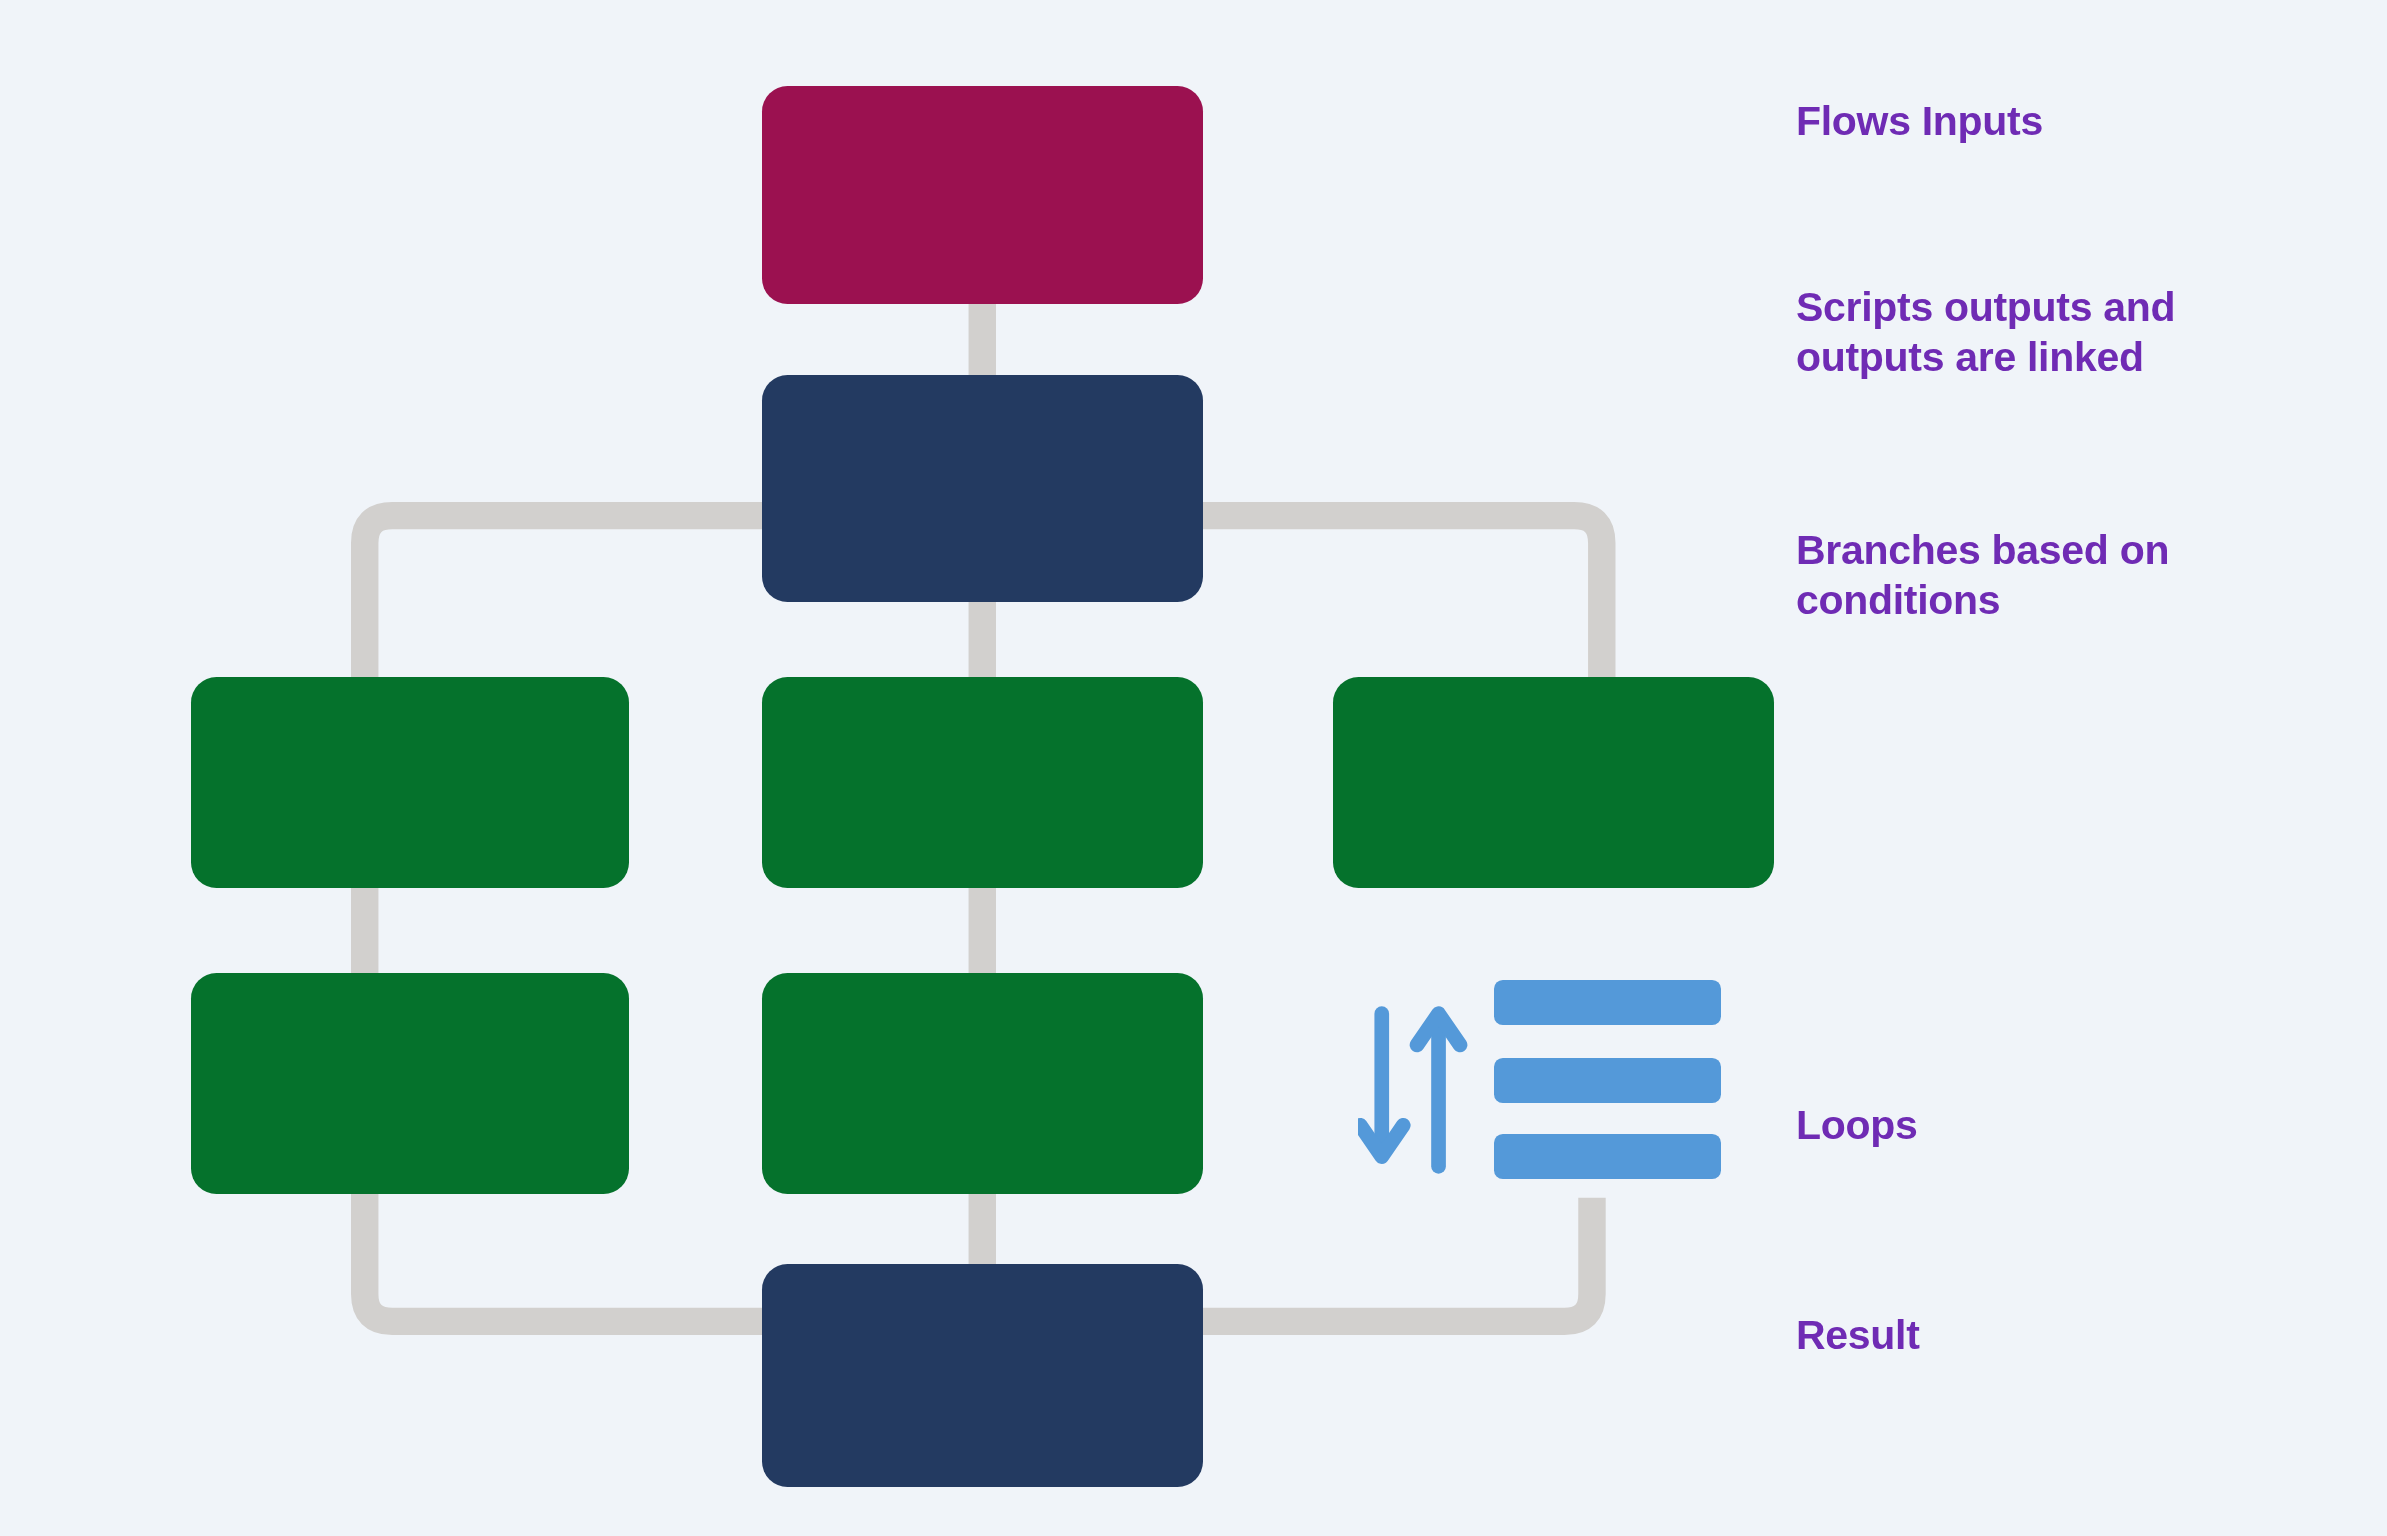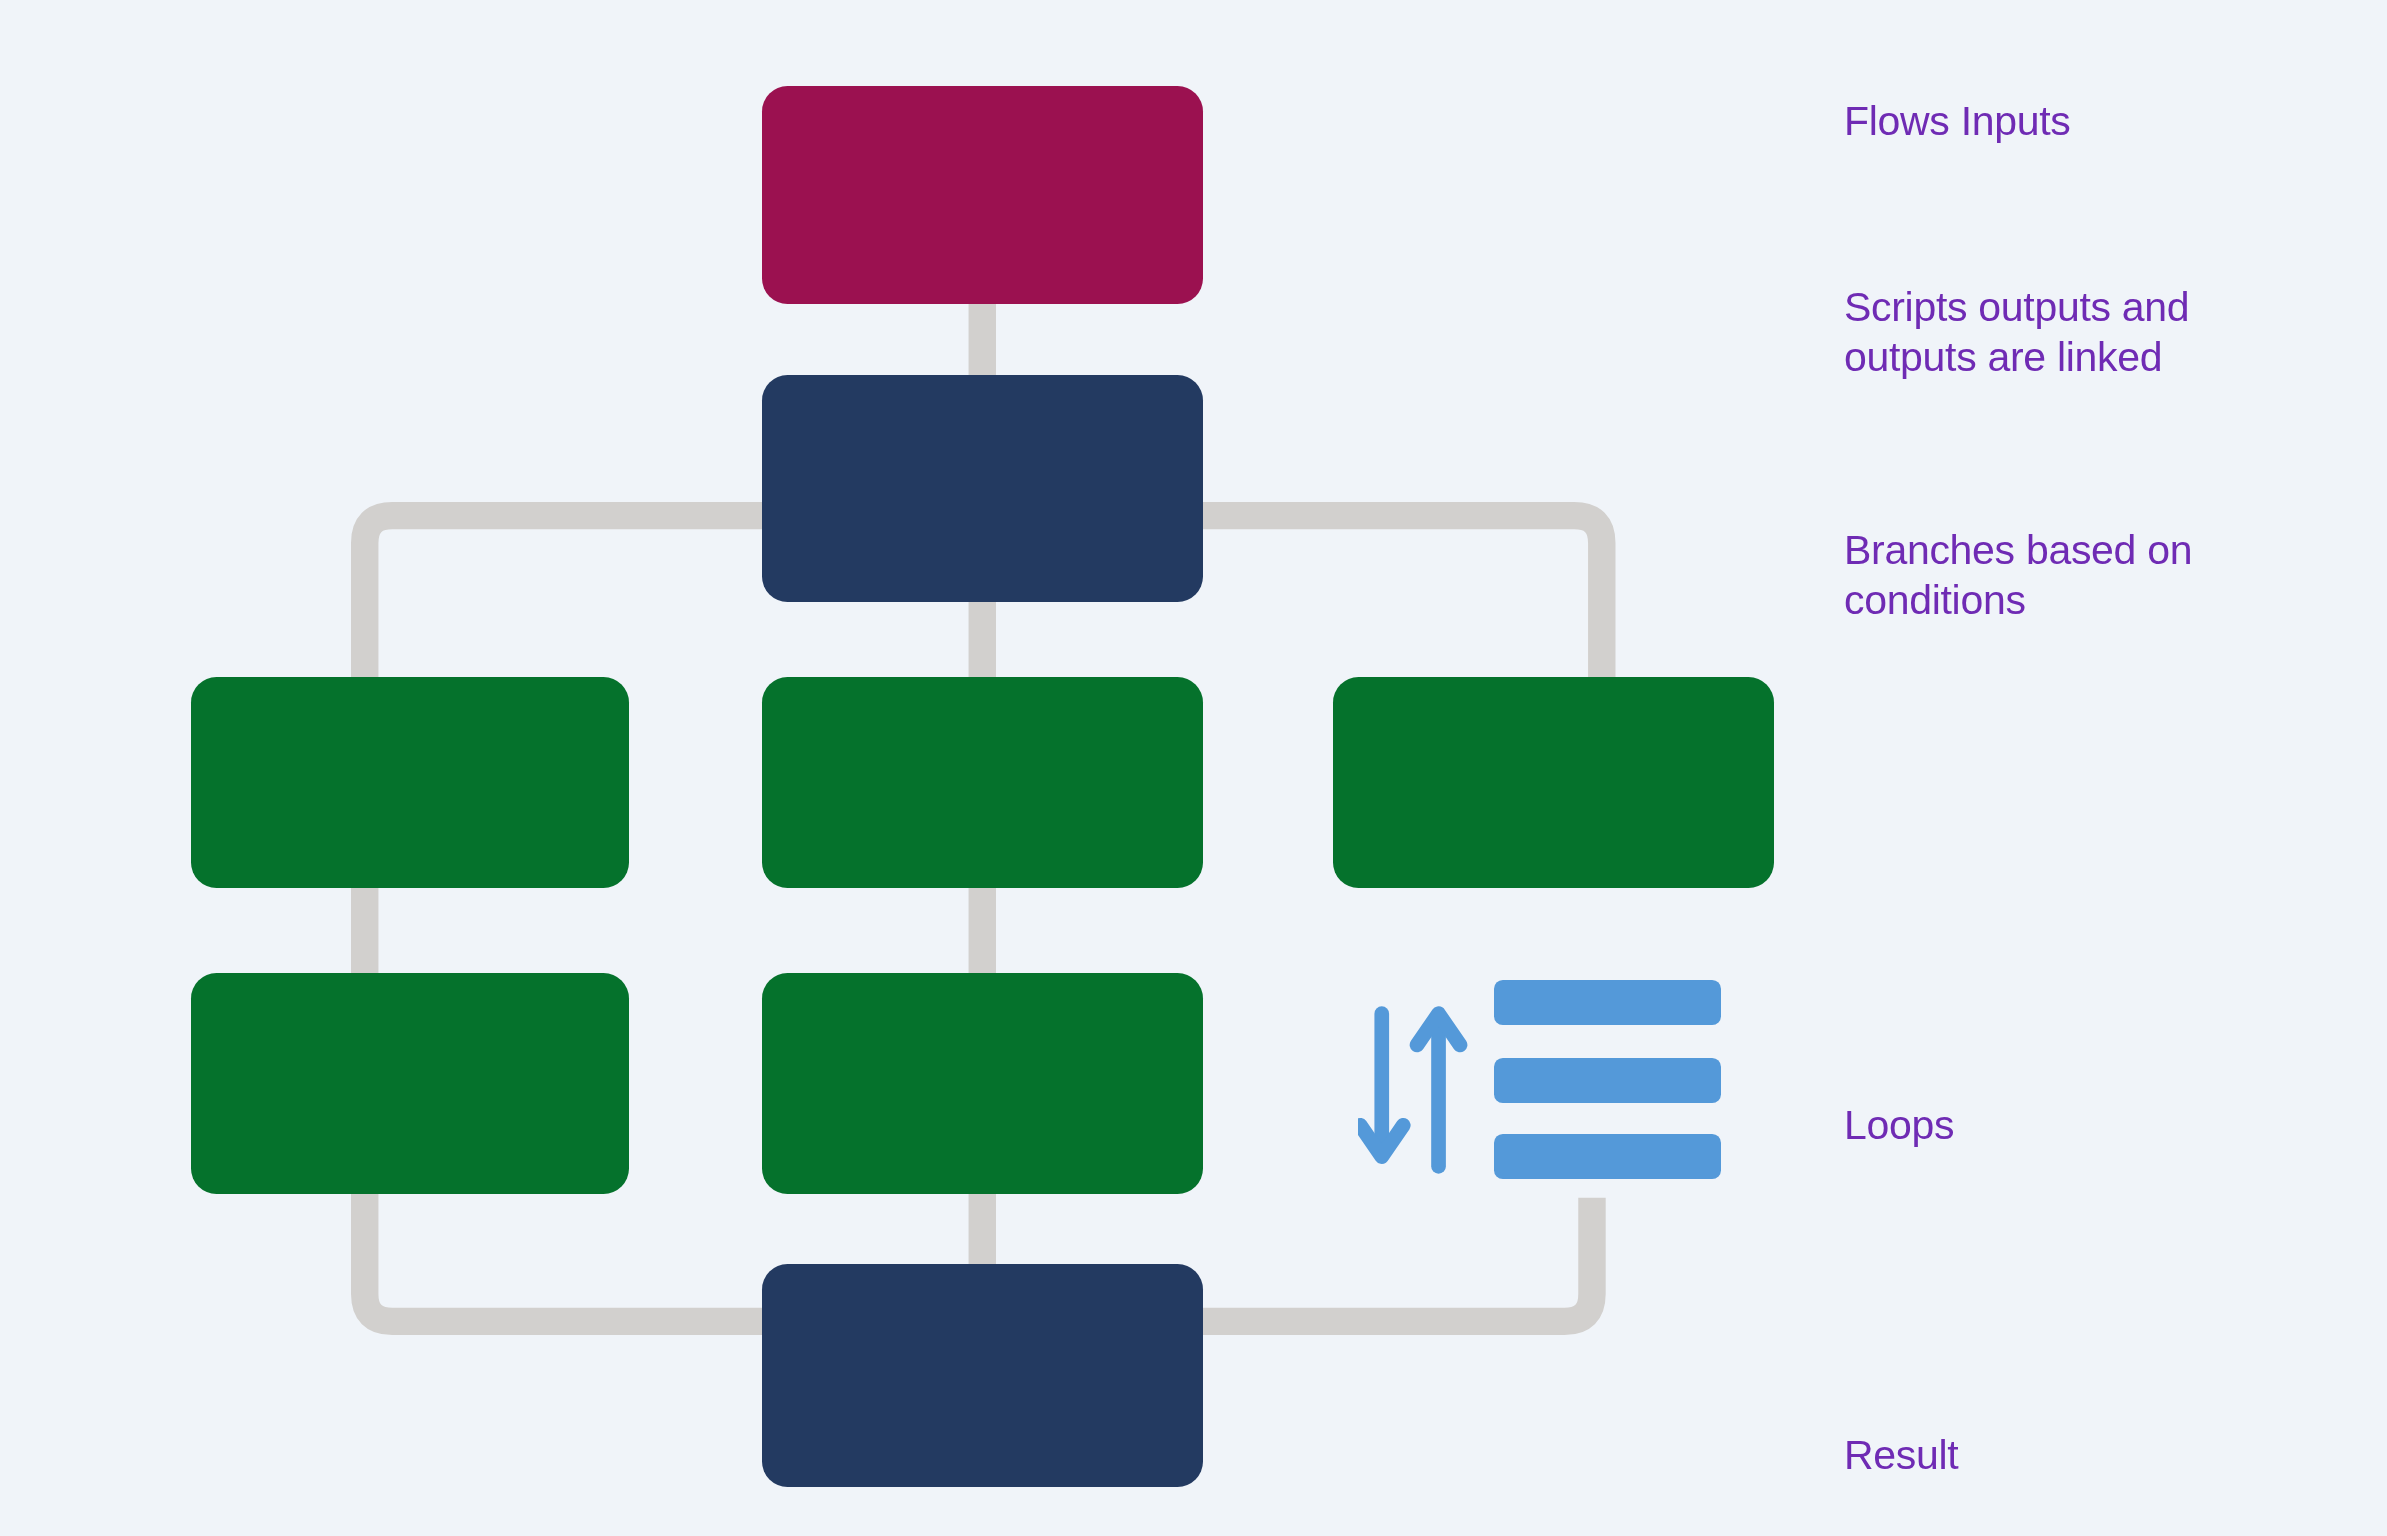--- a/index.html
+++ b/index.html
@@ -29,26 +29,25 @@
     position: absolute;
     border-radius: 25.5px;
   }
   .node-start      { background: #9b1150; }
   .node-process    { background: #233a61; }
   .node-branch     { background: #05722c; }
   .loop-bar        { position: absolute; background: #5499d9; border-radius: 8.8px; }
   .label {
     position: absolute;
     color: #6f2bb4;
-    font-weight: normal;
+    font-weight: bold;
     font-size: 41px;
     line-height: 1.22;
     letter-spacing: -0.3px;
     white-space: pre-line;
-    margin-left: 48px;
   }
   .arrow-icon {
     position: absolute;
   }
 </style>
 </head>
 <body>
 
 <div id="canvas">
 
@@ -107,16 +106,16 @@
   <div class="label" style="left:1796px; top:96px;">Flows Inputs</div>
 
   <div class="label" style="left:1796px; top:525px;">Branches based on
 conditions</div>
 
   <div class="label" style="left:1796px; top:282px;">Scripts outputs and
 outputs are linked</div>
 
   <div class="label" style="left:1796px; top:1100px;">Loops</div>
 
-  <div class="label" style="left:1796px; top:1430px;">Result</div>
+  <div class="label" style="left:1796px; top:1310px;">Result</div>
 
 </div>
 
 
 </body></html>

